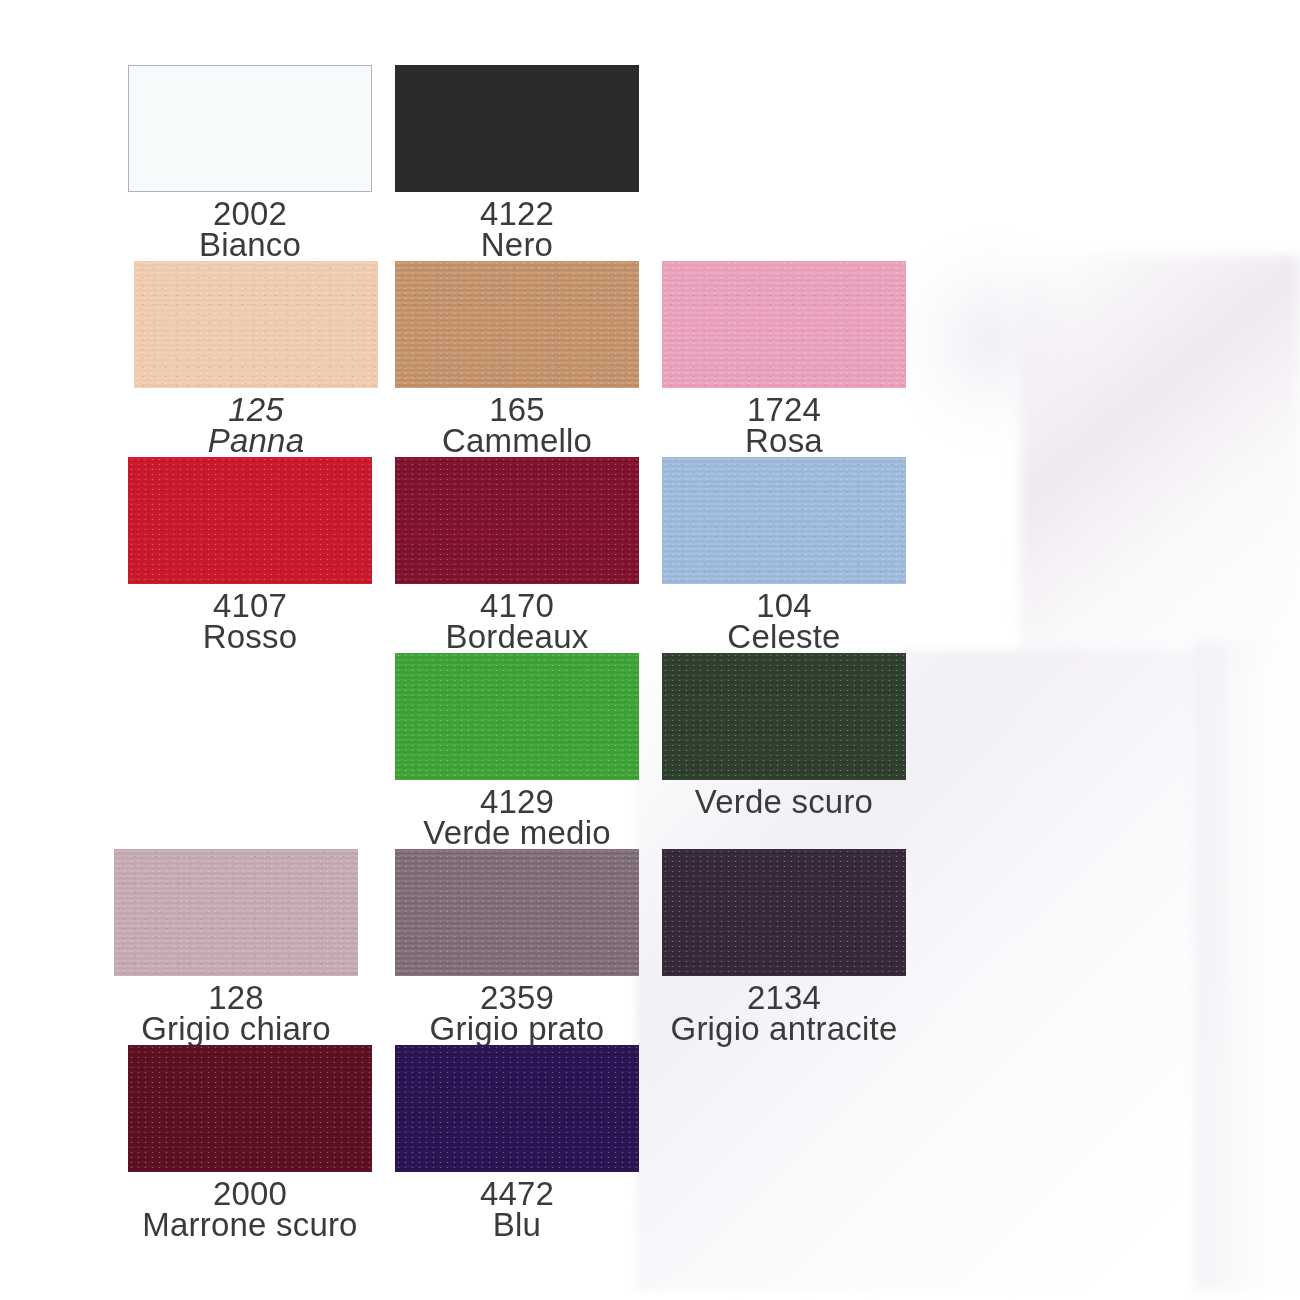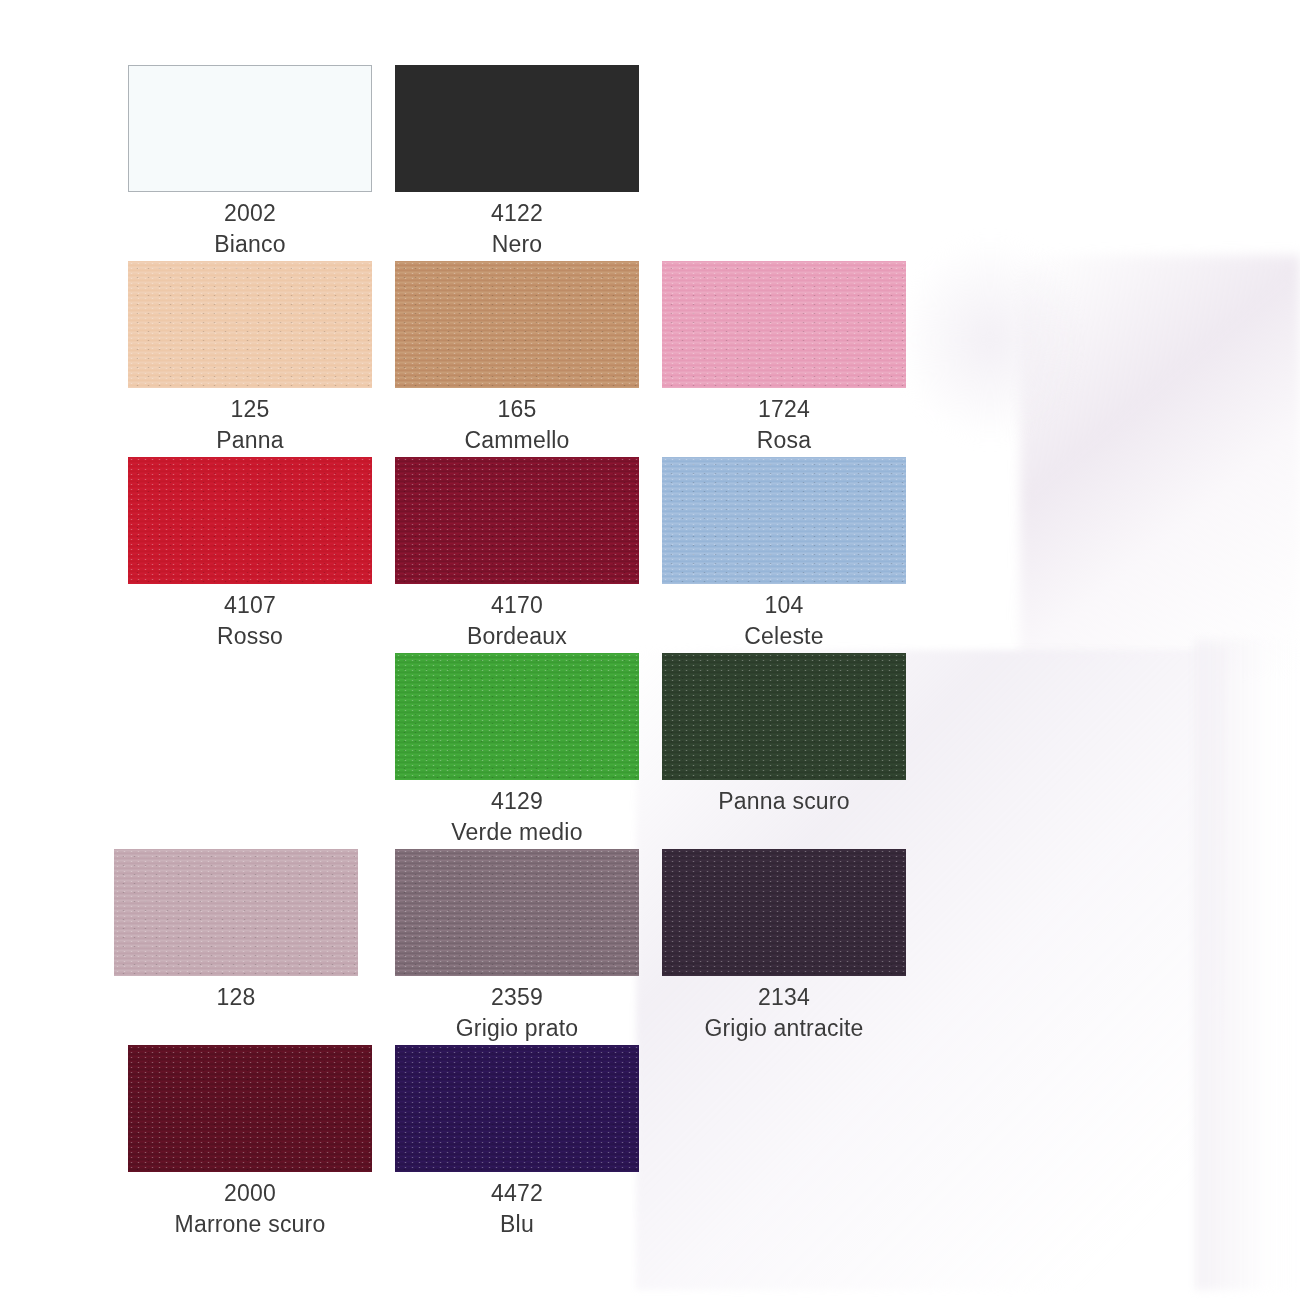--- a/index.html
+++ b/index.html
@@ -106,21 +106,21 @@
       radial-gradient(rgba(255,255,255,0.30) 0.6px, transparent 1.1px),
       radial-gradient(rgba(0,0,0,0.16) 0.6px, transparent 1.1px);
     background-size: 7px 5px, 11px 9px;
     background-position: 0 0, 4px 3px;
   }
 
   .caption {
     width: 244px;
     text-align: center;
     color: #3b3b3b;
-    font-size: 23px;
+    font-size: 33px;
     line-height: 31px;
     letter-spacing: 0.2px;
     padding-top: 6px;
     white-space: nowrap;
   }
   .caption .code { display: block; }
   .caption .nm   { display: block; }
 </style>
 </head>
 <body>
@@ -140,21 +140,21 @@
         <span class="nm">Bianco</span>
       </div>
     </div>
     <div class="cell" style="left: 395px; top: 65px;">
       <div class="swatch plain" style="background: rgb(43, 43, 43);"></div>
       <div class="caption">
         <span class="code">4122</span>
         <span class="nm">Nero</span>
       </div>
     </div>
-    <div class="cell" style="left: 128px; top: 261px;">
+    <div class="cell" style="left: 134px; top: 261px; font-style: italic;">
       <div class="swatch" style="background: rgb(239, 203, 173);">
         <div class="threads"></div>
         <div class="speckle"></div>
       </div>
       <div class="caption">
         <span class="code">125</span>
         <span class="nm">Panna</span>
       </div>
     </div>
     <div class="cell" style="left: 395px; top: 261px;">
@@ -216,30 +216,31 @@
         <span class="code">4129</span>
         <span class="nm">Verde medio</span>
       </div>
     </div>
     <div class="cell" style="left: 662px; top: 653px;">
       <div class="swatch" style="background: rgb(45, 63, 44);">
         <div class="threads"></div>
         <div class="speckle"></div>
       </div>
       <div class="caption">
-        <span class="nm">Panna scuro</span>
+        <span class="nm">Verde scuro</span>
       </div>
     </div>
     <div class="cell" style="left: 114px; top: 849px;">
       <div class="swatch" style="background: rgb(196, 169, 178);">
         <div class="threads"></div>
         <div class="speckle"></div>
       </div>
       <div class="caption">
         <span class="code">128</span>
+        <span class="nm">Grigio chiaro</span>
       </div>
     </div>
     <div class="cell" style="left: 395px; top: 849px;">
       <div class="swatch" style="background: rgb(125, 107, 117);">
         <div class="threads"></div>
         <div class="speckle"></div>
       </div>
       <div class="caption">
         <span class="code">2359</span>
         <span class="nm">Grigio prato</span>

